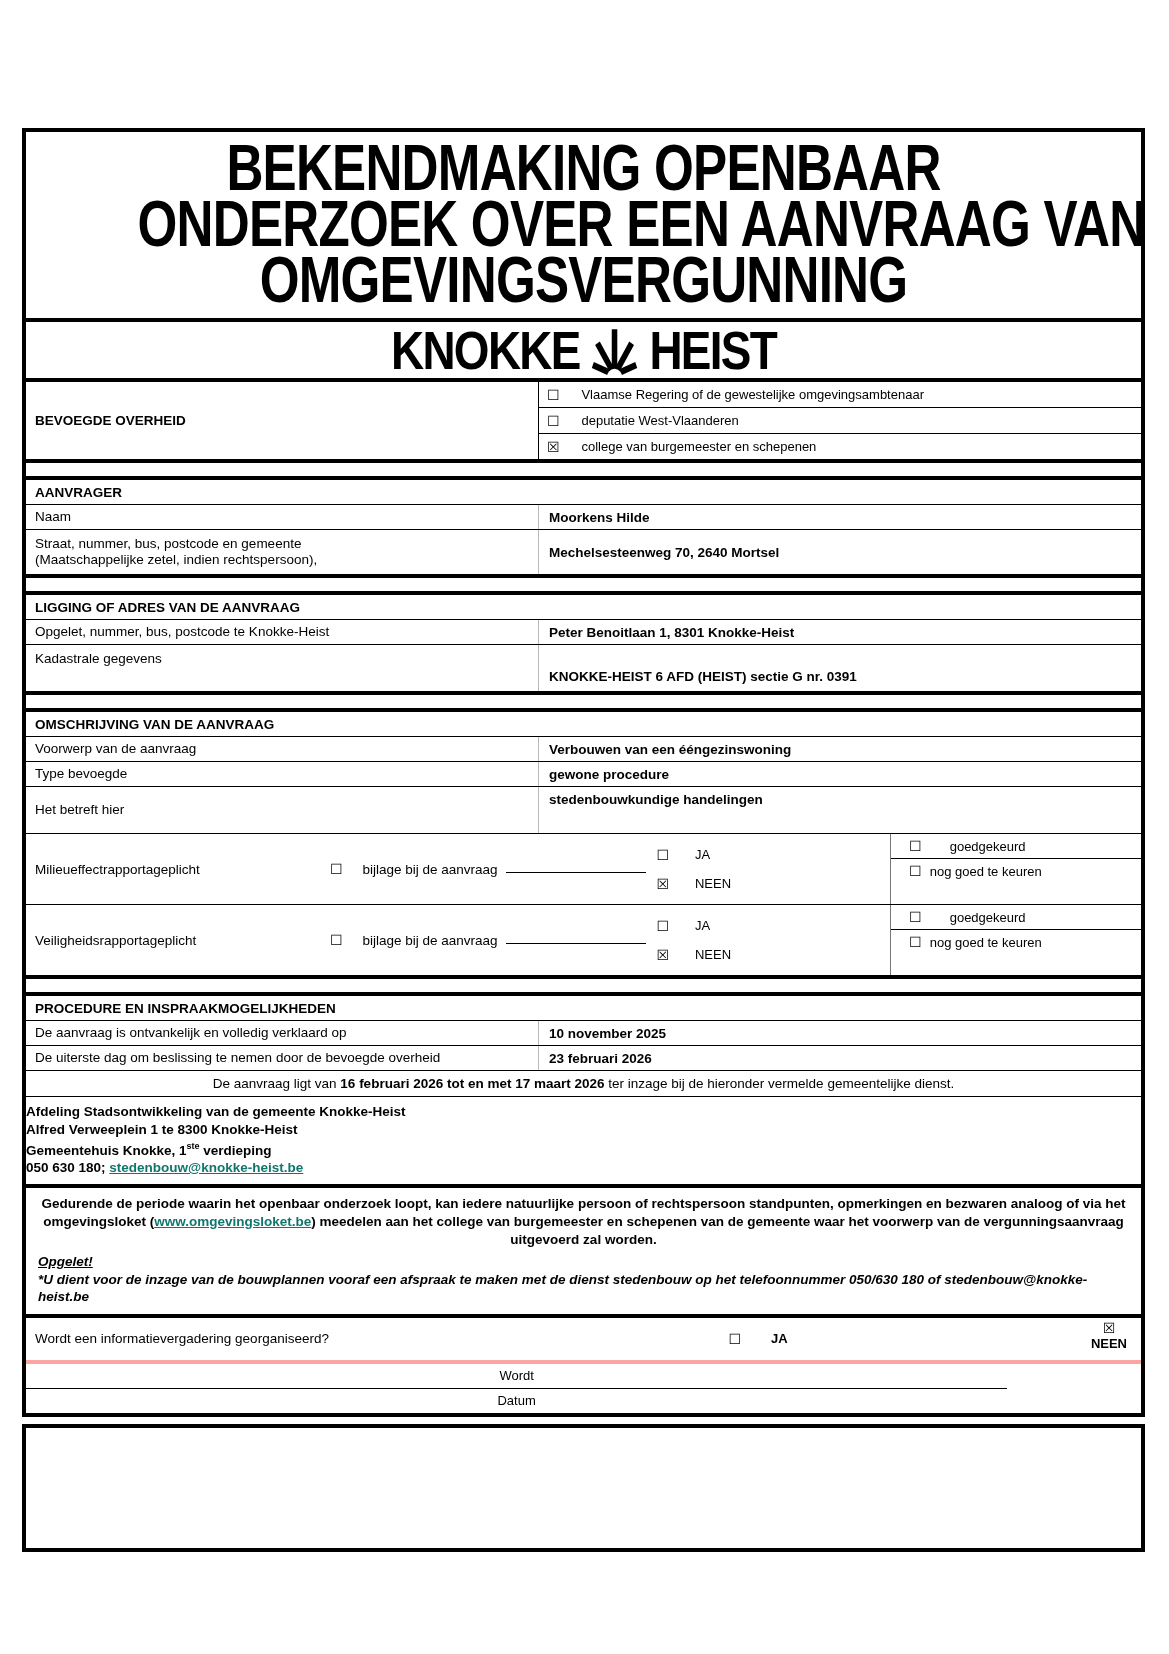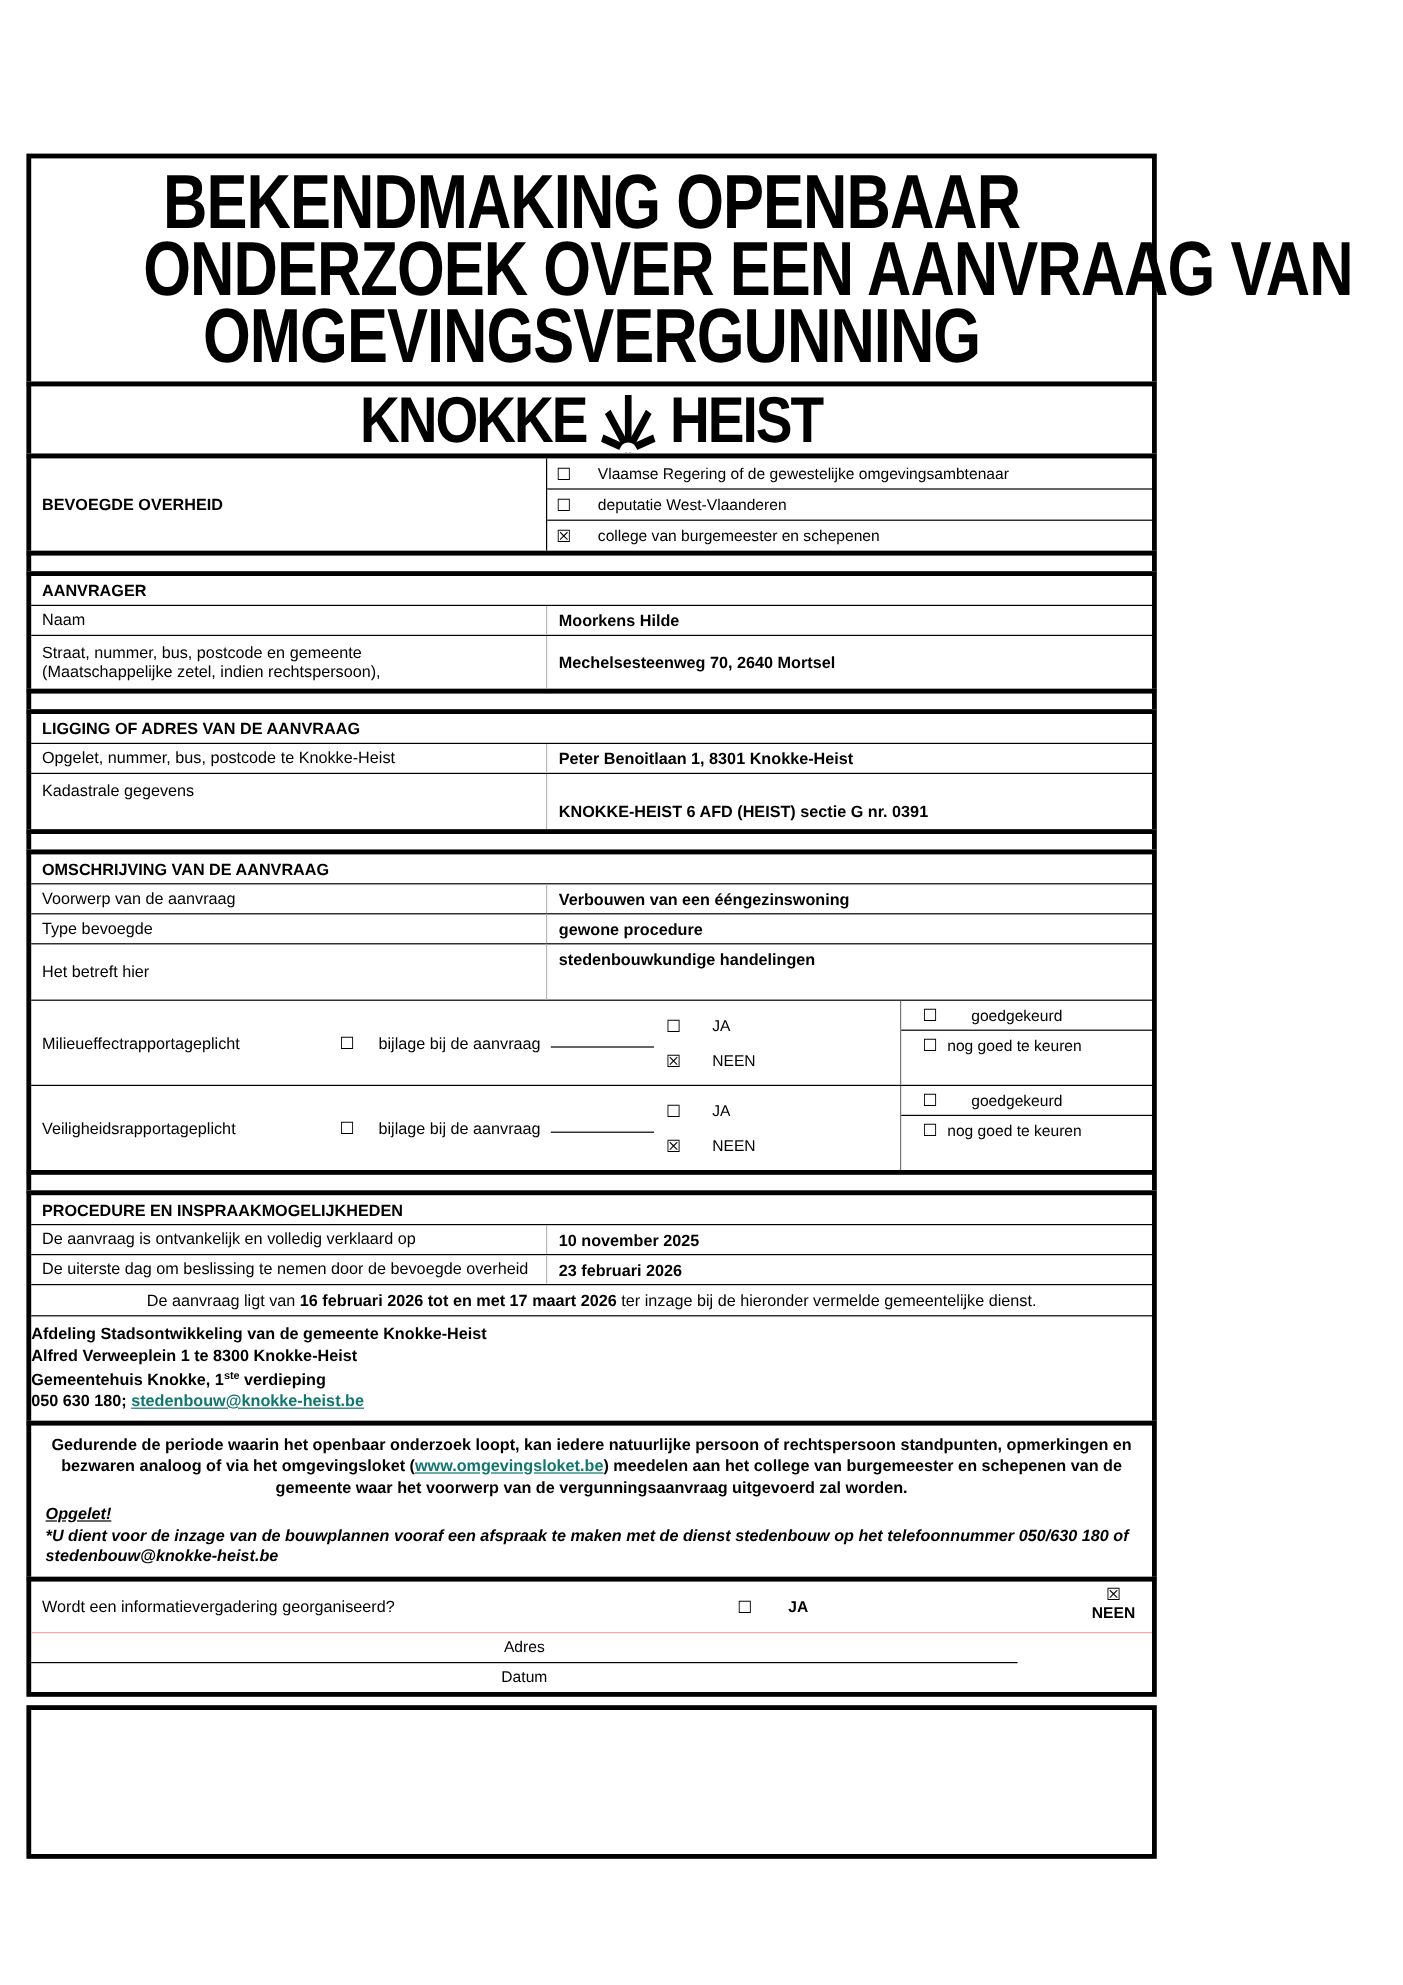--- a/index.html
+++ b/index.html
@@ -1,20 +1,20 @@
 <!DOCTYPE html>
 <html><head>
 <meta charset="utf-8">
 <style>
   html,body{margin:0;padding:0;}
   body{
     width:1169px;height:1654px;background:#ffffff;color:#000;
     font-family:"Liberation Sans",sans-serif;overflow:hidden;position:relative;
   }
-  .doc{position:absolute;left:22px;top:128px;width:942px;}
+  .doc{position:absolute;left:22px;top:128px;width:1123px;}
   .box{border:4px solid #000;background:#fff;margin-top:-4px;box-sizing:border-box;position:relative;}
   .box.first{margin-top:0;}
   .spacer-box{height:21px;}
 
   
   .title-box{padding:8px 0 10px;text-align:center;}
   .title-line{
     font-weight:bold;font-size:64px;line-height:56px;white-space:nowrap;
     transform:scaleX(0.80);letter-spacing:-1px;
   }
@@ -65,21 +65,21 @@
   .dienst{padding:6px 0 7px;font-weight:bold;font-size:13.5px;line-height:17.5px;}
   .link{color:#0f766e;text-decoration:underline;font-weight:bold;cursor:pointer;}
 
   
   .bezwaar{padding:7px 12px 9px;font-size:13.5px;}
   .bez-main{font-weight:bold;text-align:center;line-height:18px;}
   .opgelet{font-weight:bold;font-style:italic;text-decoration:underline;margin-top:5px;font-size:13.5px;}
   .note{font-weight:bold;font-style:italic;line-height:17px;font-size:13.5px;margin-top:2px;}
 
   
-  .info-q{min-height:42px;border-bottom:1px solid #fca5a5;position:relative;display:flex;align-items:center;}
+  .info-q{min-height:42px;border-bottom:4px solid #fca5a5;position:relative;display:flex;align-items:center;}
   .info-q .q{padding-left:9px;font-size:13.5px;}
   .info-ja{position:absolute;left:63%;display:flex;align-items:center;}
   .info-ja .lab{font-weight:bold;font-size:13px;margin-left:30px;}
   .info-neen{position:absolute;right:14px;top:3px;display:flex;flex-direction:column;align-items:center;}
   .info-neen .cb{margin:0;}
   .info-neen .lab{font-weight:bold;font-size:13px;margin-top:1px;}
   .center-row{height:24px;display:flex;align-items:center;justify-content:center;font-size:13px;border-bottom:1px solid #000;width:88%;}
   .center-row.last{border-bottom:none;}
 
   .empty-box{margin-top:7px;height:128px;}
@@ -275,19 +275,19 @@
       <div class="q">Wordt een informatievergadering georganiseerd?</div>
       <div class="info-ja">
         <span class="cb" style="margin-left:0;">☐</span>
         <span class="lab">JA</span>
       </div>
       <div class="info-neen">
         <span class="cb">☒</span>
         <span class="lab">NEEN</span>
       </div>
     </div>
-    <div class="center-row">Adres</div>
+    <div class="center-row">Wordt</div>
     <div class="center-row last">Datum</div>
   </div>
 
   <div class="box empty-box"></div>
 
 </div>
 
 </body></html>

